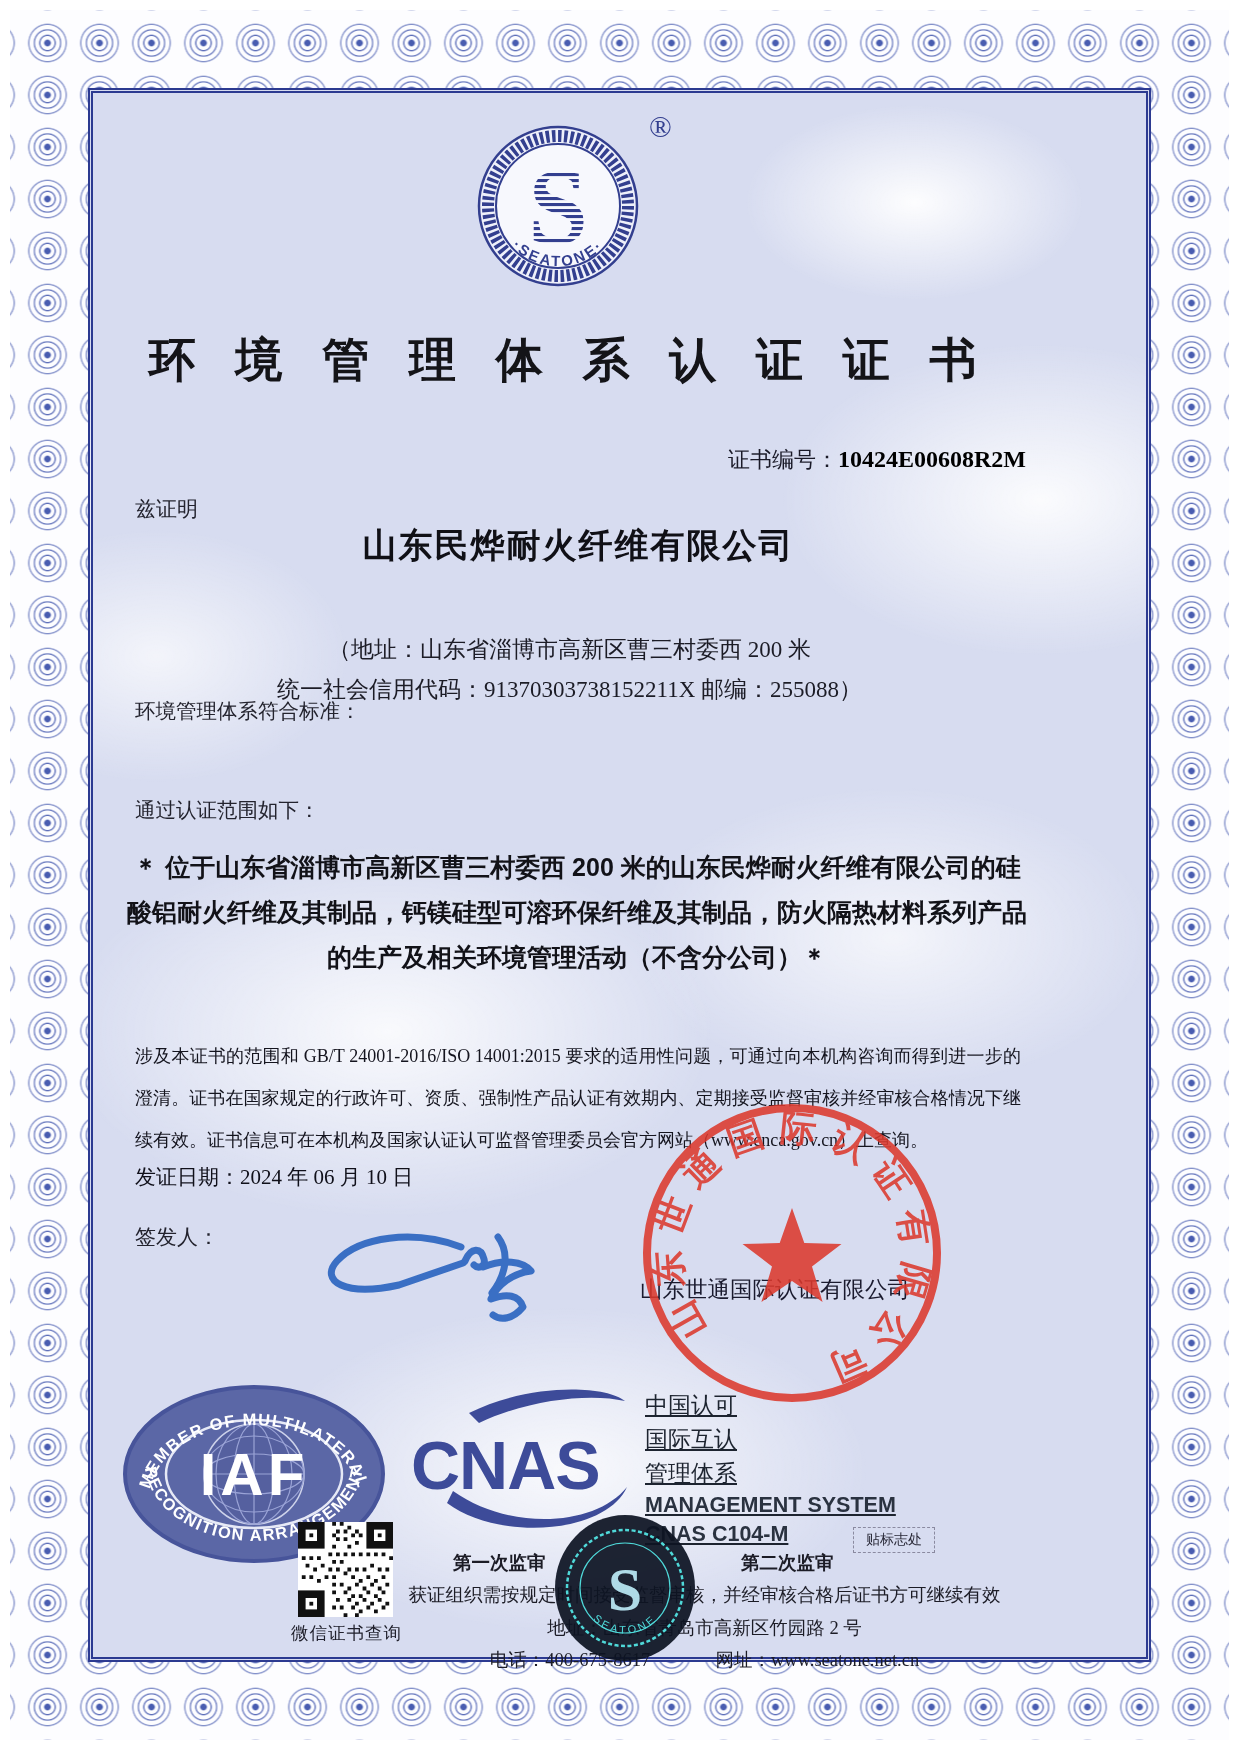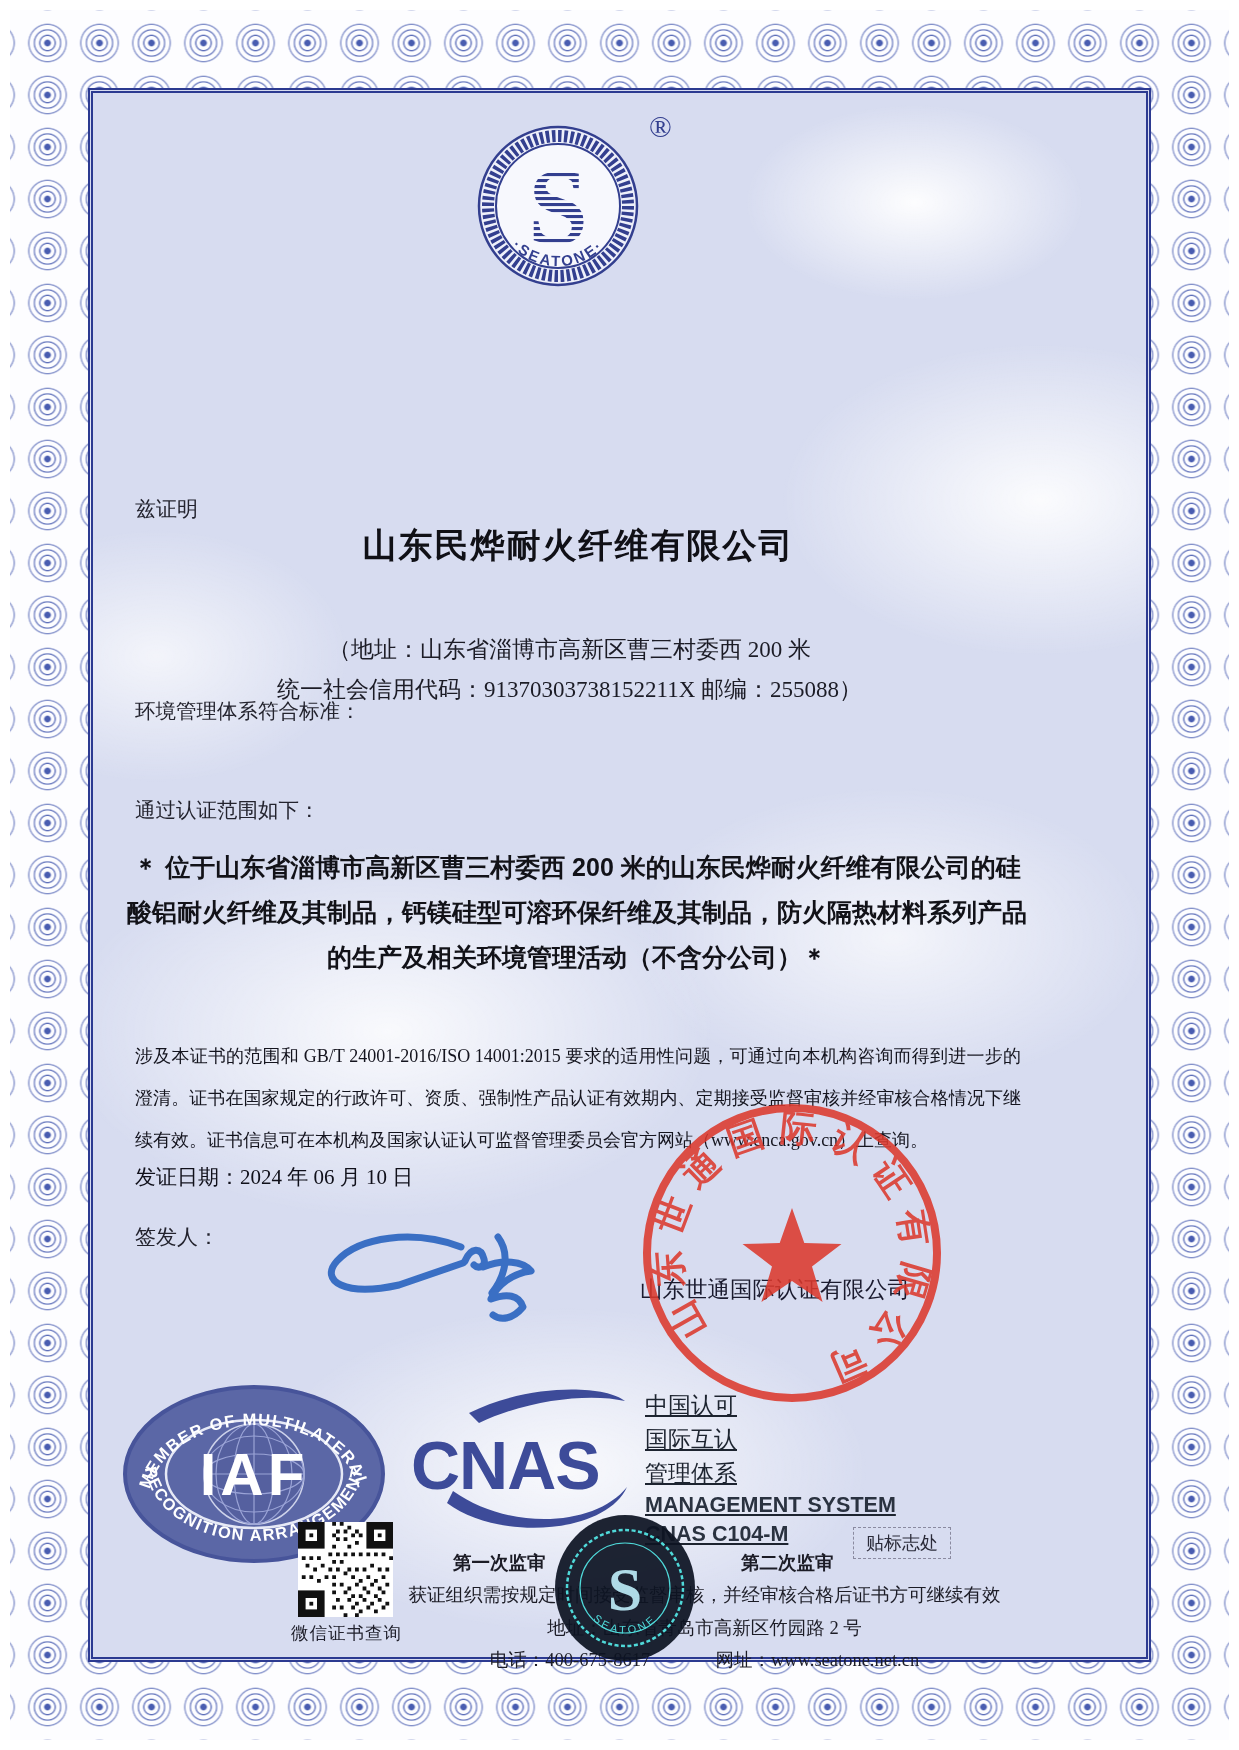--- a/index.html
+++ b/index.html
@@ -37,21 +37,21 @@
          line-height:45px;color:#121218;font-family:"Liberation Sans", sans-serif;}
   .disclaimer{top:942px;left:42px;right:125px;font-size:18px;line-height:42px;
               text-align:justify;color:#14141e;}
   .dateline{font-size:21px;color:#10101a;}
   .issuer-txt{top:1181px;left:547px;font-size:22.5px;color:#1a1a2e;z-index:2;}
   .accr{left:552px;top:1296px;z-index:1;color:#1d2430;text-decoration:underline;}
   .accr .cn{font-size:23px;line-height:34px;}
   .accr .en{font-family:"Liberation Sans", sans-serif;font-weight:bold;font-size:21.5px;line-height:29px;color:#2a3240;}
   .foot{font-size:18.5px;color:#1c1c26;margin-top:16px;}
   .footctr{left:240px;right:70px;text-align:center;}
-  .tagbox{border:1.5px dashed #8a8aa0;padding:3px 12px;font-size:18px;color:#2a2a38;}
+  .tagbox{border:1.5px dashed #8a8aa0;padding:3px 12px;font-size:14px;color:#2a2a38;}
   .qrcap{font-size:17.5px;color:#20202c;letter-spacing:1px;}
   .stamp{z-index:3;}
   .sealsm{z-index:4;}
 </style>
 </head>
 <body>
 
 <div class="page">
   <div class="band"></div>
   <div class="frame">
@@ -66,21 +66,25 @@
       <circle cx="115" cy="99" r="79" fill="#eef0fa" stroke="#333f8f" stroke-width="2.5"></circle>
       <circle cx="115" cy="99" r="70" fill="none" stroke="#333f8f" stroke-width="12" stroke-dasharray="3.5 2.6"></circle>
       <circle cx="115" cy="99" r="62" fill="#f7f8fd" stroke="#333f8f" stroke-width="2"></circle>
       <text x="115" y="136" font-size="108" font-weight="bold" text-anchor="middle" font-family="Liberation Serif, serif" fill="url(#hstripe)">S</text>
       <text font-size="15" font-weight="bold" fill="#333f8f" letter-spacing="2.5" font-family="Liberation Sans, sans-serif">
         <textPath href="#seatArc" startOffset="50%" text-anchor="middle">·SEATONE·</textPath>
       </text>
       <text x="206" y="30" font-size="30" fill="#333f8f">®</text>
     </svg>
 
-
+    <div class="abs ctr title">环 境 管 理 体 系 认 证 证 书</div>
+
+    <div class="abs certno">
+      <span>证书编号：</span><b>10424E00608R2M</b>
+    </div>
 
     <div class="abs small-label" style="left:42px;top:402px;">兹证明</div>
 
     <div class="abs ctr company">山东民烨耐火纤维有限公司</div>
     <div class="abs ctr addr" style="top:521px;">（地址：山东省淄博市高新区曹三村委西 200 米</div>
     <div class="abs ctr addr" style="top:561px;">统一社会信用代码：91370303738152211X 邮编：255088）</div>
 
     <div class="abs small-label" style="left:42px;top:604px;font-size:20.5px;">环境管理体系符合标准：</div>
     <div class="abs small-label" style="left:42px;top:703px;font-size:20.5px;">通过认证范围如下：</div>
 

